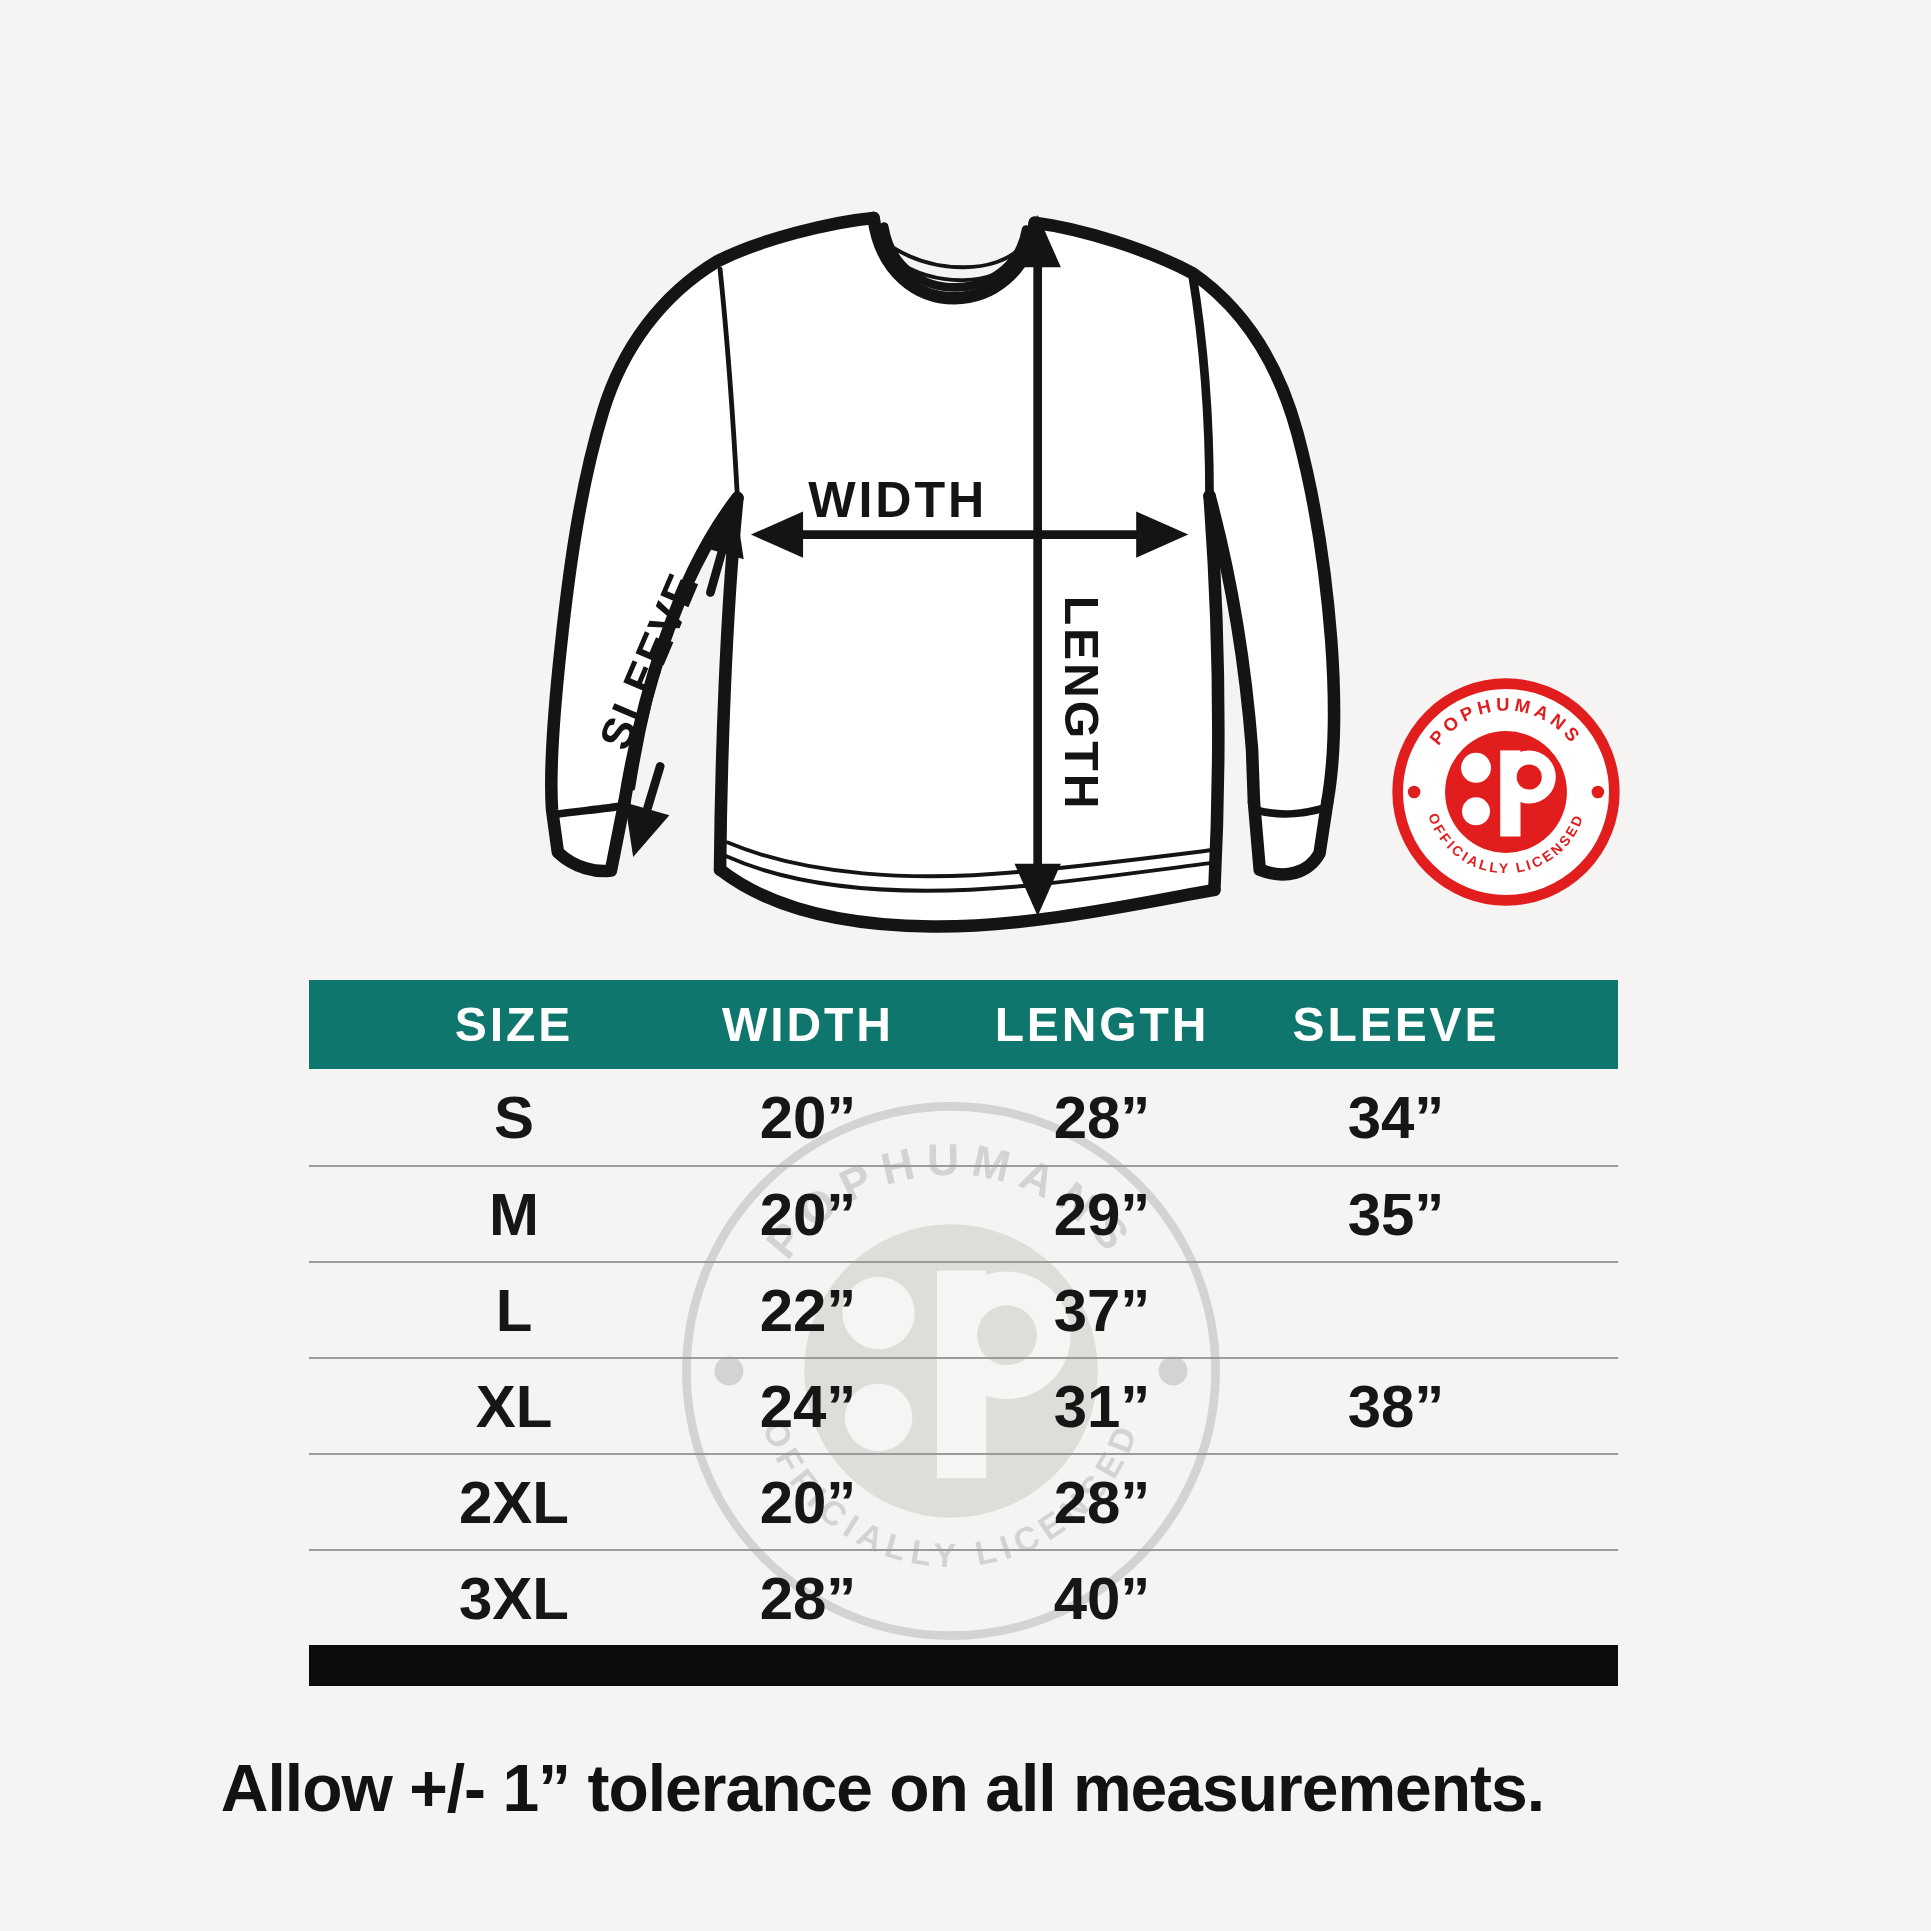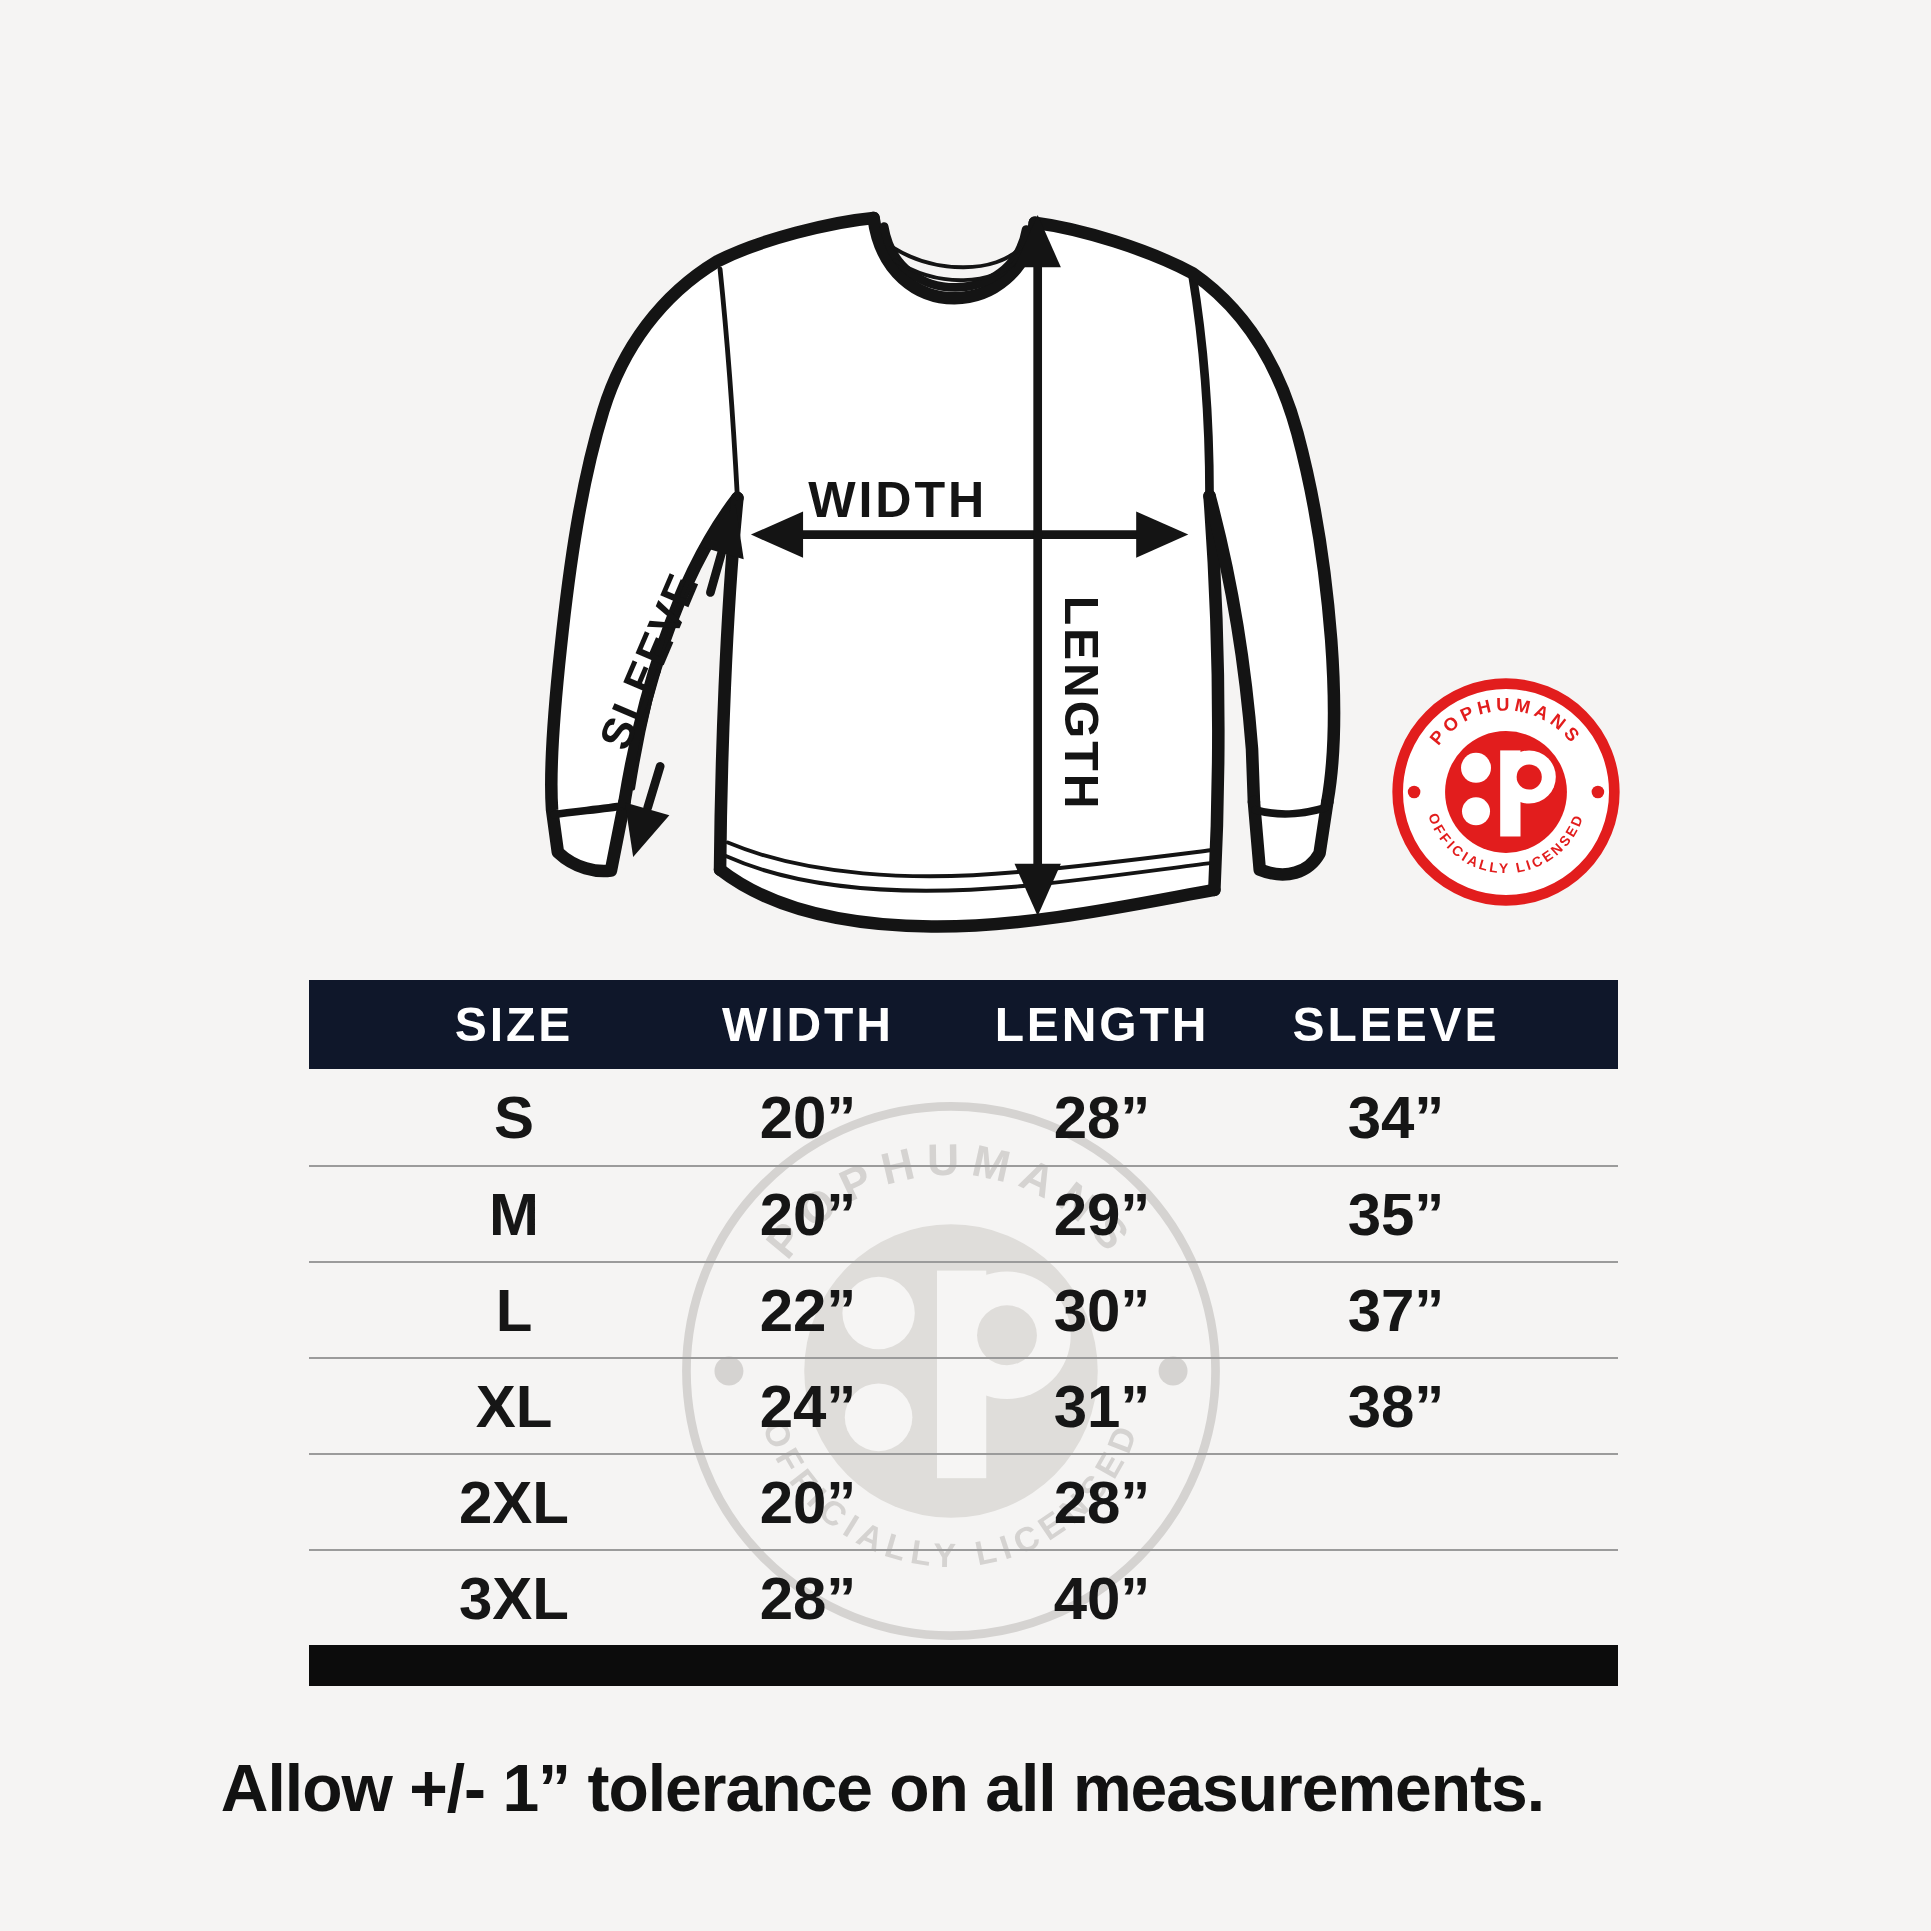--- a/index.html
+++ b/index.html
@@ -8,21 +8,21 @@
     background:#f5f4f3;
     font-family:"Liberation Sans", sans-serif;
     color:#141414;
   }
   .stage{position:absolute;inset:0;}
   svg text{font-family:"Liberation Sans", sans-serif;}
 
   
   .size-table{position:absolute;left:309px;top:980px;width:1309px;z-index:3;}
   .t-head{
-    height:89px;background:#0f172a;color:#ffffff;
+    height:89px;background:#0f766e;color:#ffffff;
     display:grid;grid-template-columns:294px 294px 294px 294px;
     padding-left:58px;align-items:center;box-sizing:border-box;
   }
   .t-head span{
     text-align:center;font-weight:700;font-size:48px;letter-spacing:2.9px;
   }
   .t-body .t-row{
     height:96px;box-sizing:border-box;
     display:grid;grid-template-columns:294px 294px 294px 294px;
     padding-left:58px;align-items:center;
@@ -196,21 +196,20 @@
     <div class="t-row">
       <span class="c-size">M</span>
       <span class="c-width">20”</span>
       <span class="c-length">29”</span>
       <span class="c-sleeve">35”</span>
     </div>
 
     <div class="t-row">
       <span class="c-size">L</span>
       <span class="c-width">22”</span>
-      <span class="c-length">30”</span>
       <span class="c-sleeve">37”</span>
     </div>
 
     <div class="t-row">
       <span class="c-size">XL</span>
       <span class="c-width">24”</span>
       <span class="c-length">31”</span>
       <span class="c-sleeve">38”</span>
     </div>
 

